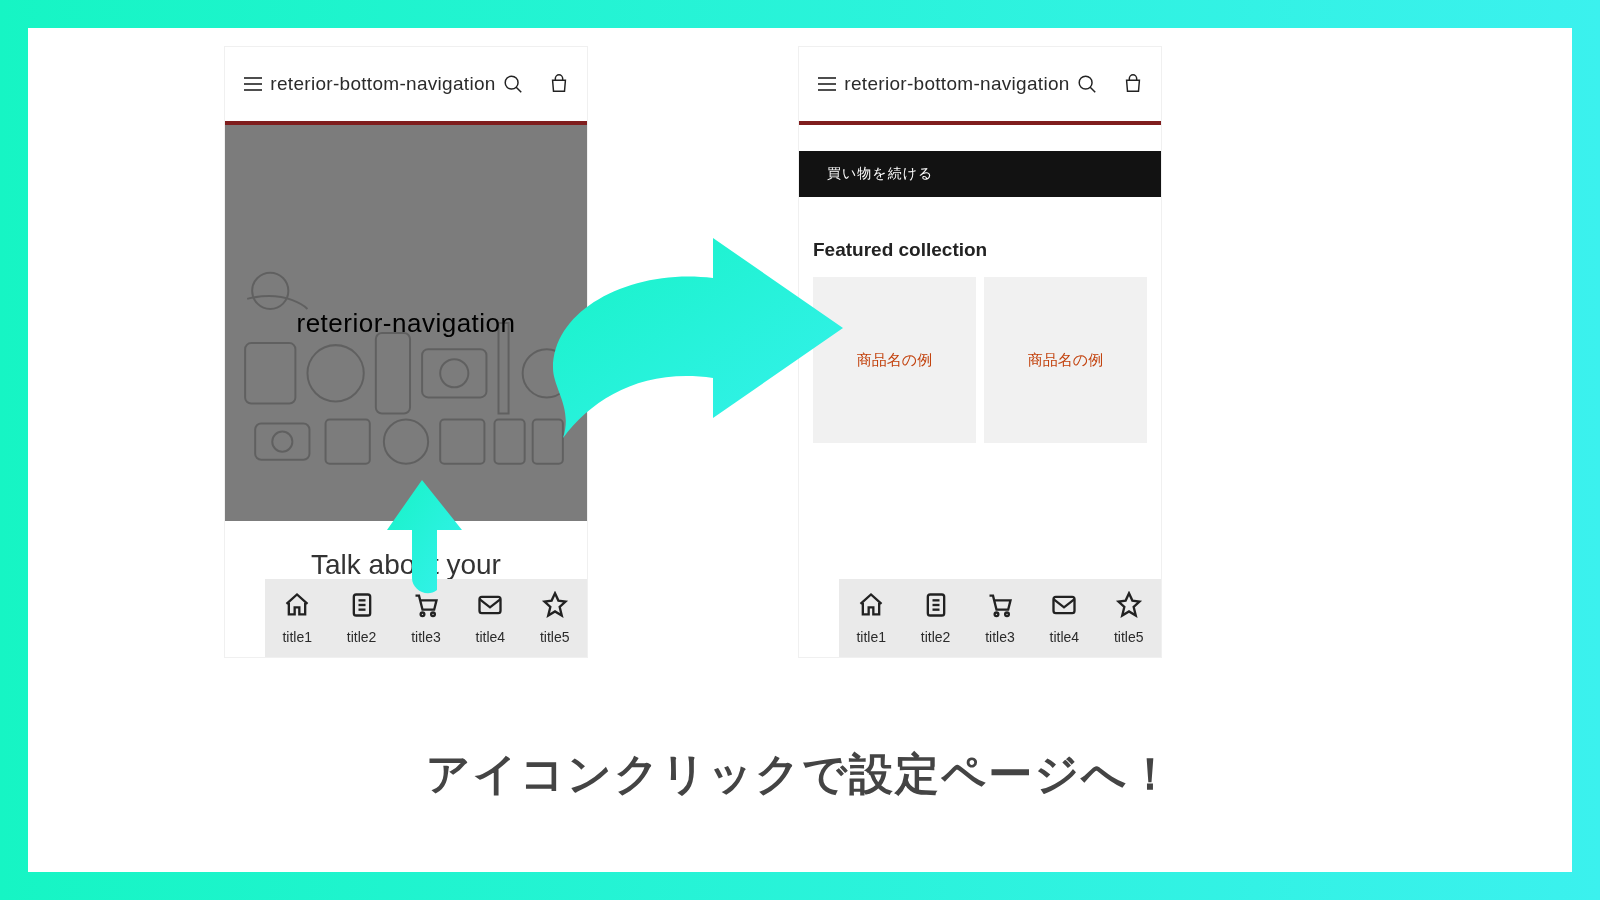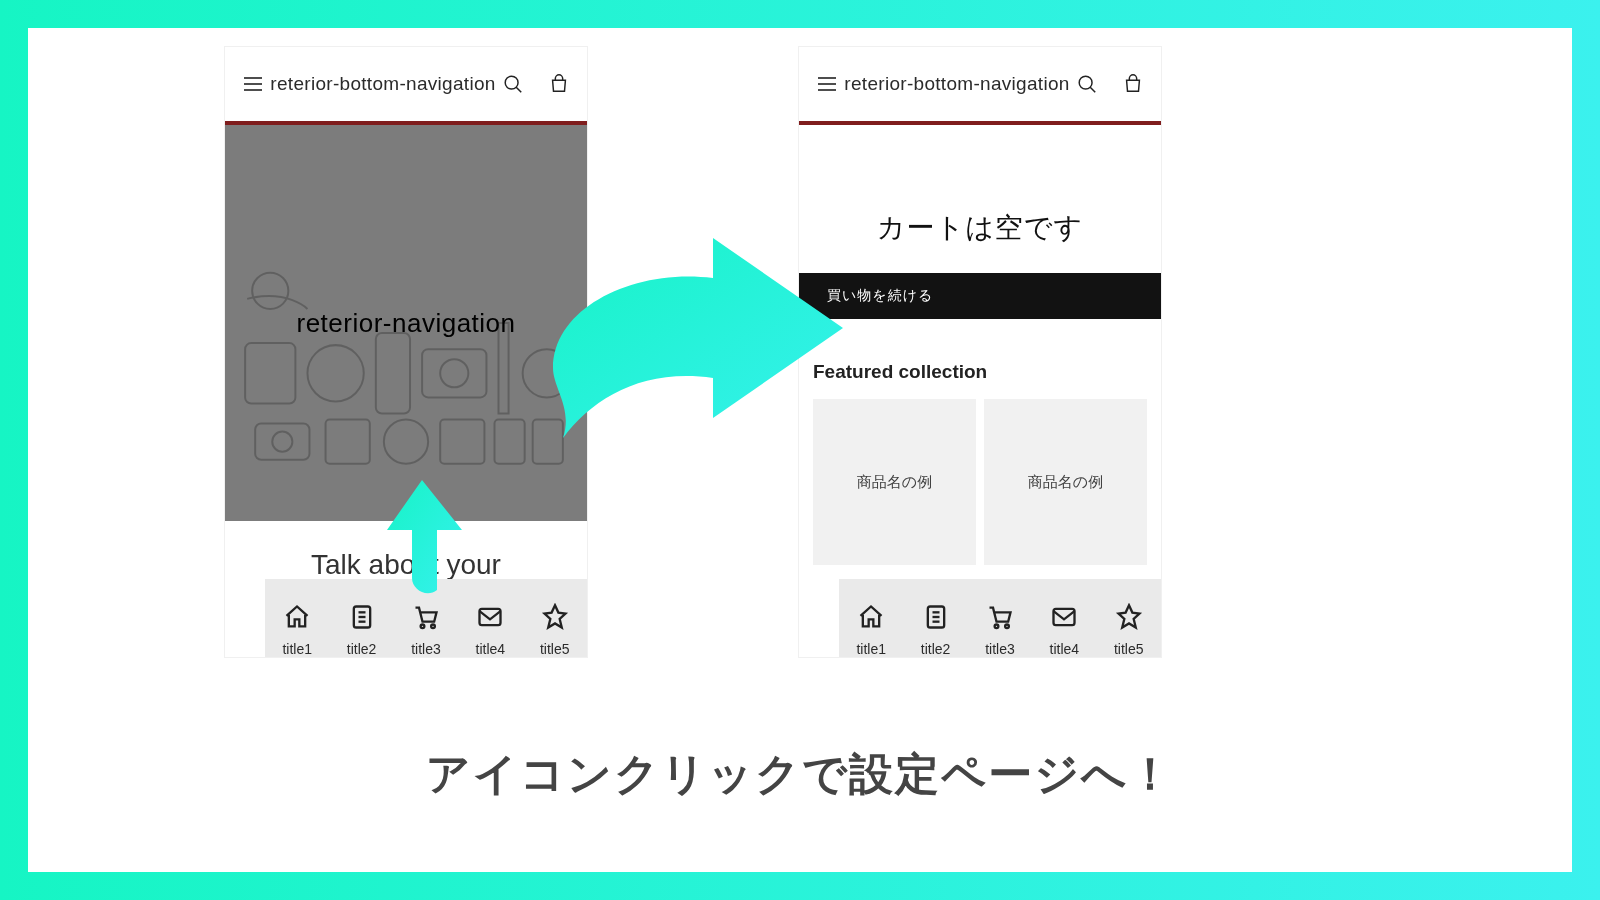--- a/index.html
+++ b/index.html
@@ -95,29 +95,29 @@
     margin:42px 0 16px 14px;
     font-weight:bold;
   }
   .prod-grid {
     display:flex; gap:8px; padding:0 14px;
   }
   .prod {
     flex:1; height:166px;
     background:#f1f1f1;
     display:flex;align-items:center;justify-content:center;
-    font-size:15px; color:#404040;
+    font-size:15px; color:#c2410c;
   }
 
   
   .bottomnav {
     height:78px;
     background:#eaeaea;
     display:flex;
-    align-items:flex-end;
+    align-items:center;
     justify-content:space-around;
     margin-left:40px;
   }
   .bn-item { display:flex;flex-direction:column;align-items:center;gap:6px; }
   .bn-item .lbl { font-size:14px; color:#2b2b2b; }
   .bn-item svg { width:28px; height:28px; stroke:#222; stroke-width:2; fill:none; }
 
   
   .big-arrow {
     position:absolute;
@@ -262,21 +262,20 @@
           </div>
           <div class="iconbtn">
             <svg viewBox="0 0 24 24" width="22" height="22" stroke="#222" stroke-width="1.6" fill="none">
                 <path d="M5 8h14l-1 12H6L5 8z"></path>
                 <path d="M8 8V6a4 4 0 0 1 8 0v2"></path>
               </svg>
           </div>
         </div>
       </div>
       <div class="content">
-        <div class="cart-empty">カートは空です</div>
         <div class="continue-btn">買い物を続ける</div>
         <div class="featured-label">Featured collection</div>
         <div class="prod-grid">
           <div class="prod">商品名の例</div>
           <div class="prod">商品名の例</div>
         </div>
       </div>
       <div class="bottomnav">
           <div class="bn-item">
             <span><svg viewBox="0 0 24 24">

